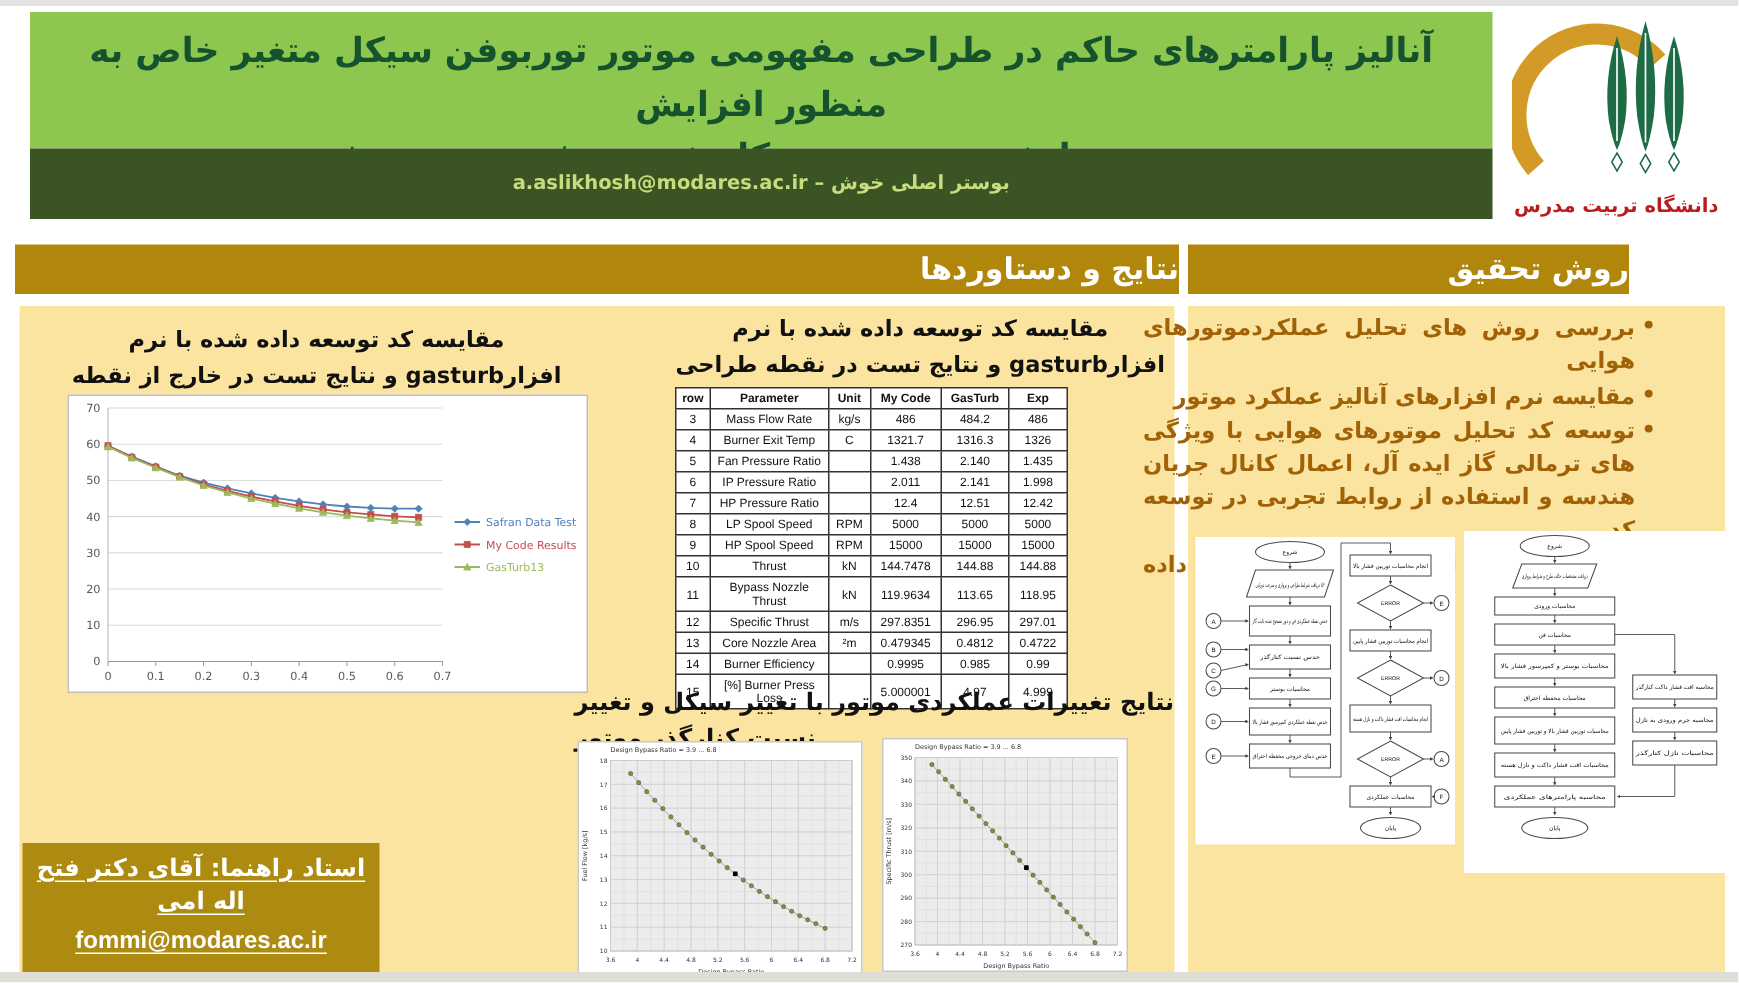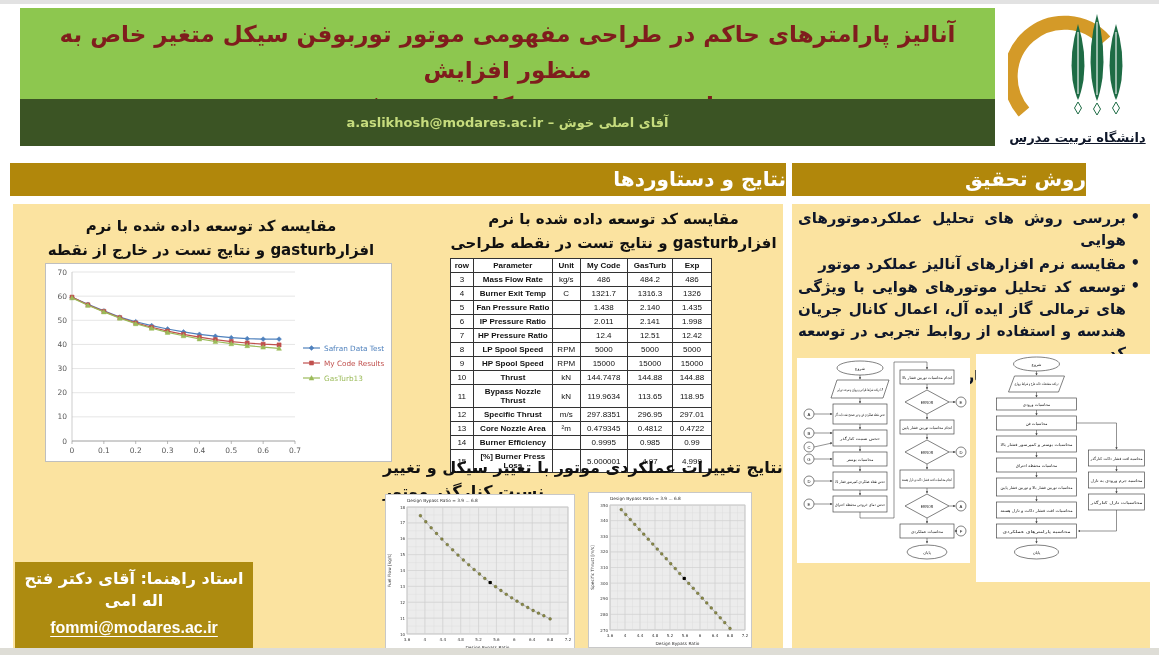--- a/index.html
+++ b/index.html
@@ -3,28 +3,28 @@
 <meta charset="utf-8">
 <style>
   * { margin:0; padding:0; box-sizing:border-box; }
   body { font-family:"DejaVu Sans", sans-serif; background:#ffffff; }
   .poster { position:relative; width:1159px; height:655px; background:#ffffff; overflow:hidden; }
 
   .top-strip    { position:absolute; left:0; top:0; width:1159px; height:4px; background:#E2E2E2; }
   .bottom-strip { position:absolute; left:0; top:648px; width:1159px; height:7px; background:#DEDDD6; }
 
   .title-box { position:absolute; left:20px; top:8px; width:975px; height:91px;
-               background:#8DC74F; color:#7f1d1d; font-weight:bold; font-size:23px;
+               background:#8DC74F; color:#14532d; font-weight:bold; font-size:23px;
                text-align:center; direction:rtl; padding-top:9px; line-height:1.55; }
   .email-bar { position:absolute; left:20px; top:99px; width:975px; height:47px;
                background:#3B5424; color:#C6DC7D; font-weight:bold; font-size:13px;
                text-align:center; line-height:47px; direction:rtl; }
 
   .logo-area { position:absolute; left:1000px; top:8px; width:155px; height:150px; background:#fff; text-align:center; }
-  .logo-caption { color:#0f172a; font-size:13px; font-weight:bold; margin-top:-4px; direction:rtl;text-decoration:underline; }
+  .logo-caption { color:#b91c1c; font-size:13px; font-weight:bold; margin-top:-4px; direction:rtl; }
 
   .sec-hdr { position:absolute; height:33px; background:#B1870B; color:#ffffff;
              font-weight:bold; font-size:20px; line-height:32px; direction:rtl; }
   .hdr-results { left:10px;  top:163px; width:776px; }
   .hdr-method  { left:792px; top:163px; width:294px;padding-left:11px; }
 
   .panel { position:absolute; background:#FBE3A0; }
   .panel-results { left:13px;  top:204px; width:770px; height:444px; }
   .panel-method  { left:792px; top:204px; width:358px; height:444px; }
 
@@ -37,33 +37,33 @@
                     background:#fff; border:1px solid #BFBFBF; }
   .small-chart { position:absolute; background:#fff; border:1px solid #C8C8C8; }
   .chart-fuel   { left:385px; top:494px; width:190px; height:158px; }
   .chart-thrust { left:588px; top:492px; width:164px; height:156px; }
 
   .table-box { position:absolute; left:450px; top:258px; width:262px; background:#fff; }
   table { border-collapse:collapse; width:100%; font-size:8px; color:#111;
           font-family:"Liberation Sans","DejaVu Sans",sans-serif; }
   th, td { border:1px solid #333; text-align:center; padding:2px 2px; height:12px; }
   th { font-weight:bold; }
-  td.param { font-weight:bold; }
+  td.param { font-weight:normal; }
   col.c0{width:26px} col.c1{width:112px} col.c2{width:32px} col.c3{width:56px} col.c4{width:52px} col.c5{width:48px}
 
   .supervisor { position:absolute; left:15px; top:562px; width:238px; height:86px;
                 background:#AD8B10; color:#fff; text-align:center; direction:rtl; padding-top:6px; }
-  .supervisor .name  { font-size:16px; font-weight:bold; 
+  .supervisor .name  { font-size:16px; font-weight:bold; text-decoration:underline;
                        text-underline-offset:3px; line-height:1.35; padding:0 8px; }
   .supervisor .email { font-size:16px; font-weight:bold; text-decoration:underline;
                        text-underline-offset:3px; margin-top:8px; direction:ltr;
                        font-family:"Liberation Sans","DejaVu Sans",sans-serif; }
 
-  .bullets { position:absolute; left:798px; top:208px; width:344px; list-style:none;
-             direction:rtl; font-size:15px; font-weight:600; color:#0f172a; line-height:1.45; }
+  .bullets { position:absolute; left:762px; top:208px; width:344px; list-style:none;
+             direction:rtl; font-size:15px; font-weight:600; color:#a16207; line-height:1.45; }
   .bullets li { position:relative; padding-right:16px; margin-bottom:2px; text-align:justify; }
   .bullets li::before { content:"•"; position:absolute; right:2px; top:-1px; font-size:15px; }
 
   .fc-box { position:absolute; background:#fff; }
   .fc1 { left:797px; top:358px; width:173px; height:205px; }
   .fc2 { left:976px; top:354px; width:174px; height:228px; }
   .fc svg, svg.fc { display:block; }
   .fc .box { fill:#fff; stroke:#4a4a4a; stroke-width:0.7; }
   .fc .ln  { stroke:#4a4a4a; stroke-width:0.6; fill:none; }
   .fc text { font-size:4px; fill:#111; text-anchor:middle; font-family:"DejaVu Sans",sans-serif; }
@@ -75,21 +75,21 @@
 
 <div class="poster">
 
   <div class="top-strip"></div>
 
   <div class="title-box">
     <div>آنالیز پارامترهای حاکم در طراحی مفهومی موتور توربوفن سیکل متغیر خاص به منظور افزایش</div>
     <div>نیروی رانشی مخصوص و کاهش مصرف سوخت ویژه</div>
   </div>
   <div class="email-bar">
-    <span>آقای اصلی خوش – a.aslikhosh@modares.ac.ir</span>
+    <span>بوستر اصلی خوش – a.aslikhosh@modares.ac.ir</span>
   </div>
 
   <div class="logo-area">
     <svg width="140" height="122" viewBox="0 0 140 122">
       <path d="M 16 104 A 47 47 0 0 1 97 33" fill="none" stroke="#D49A28" stroke-width="14"></path>
       <g fill="#1E6C45">
         <path d="M 70 16 Q 79 44 75.5 72 Q 73 86 70 92 Q 67 86 64.5 72 Q 61 44 70 16 Z"></path>
         <path d="M 89 6 Q 98 38 94.5 70 Q 92 86 89 93 Q 86 86 83.5 70 Q 80 38 89 6 Z"></path>
         <path d="M 108 16 Q 117 44 113.5 72 Q 111 86 108 92 Q 105 86 102.5 72 Q 99 44 108 16 Z"></path>
       </g>

